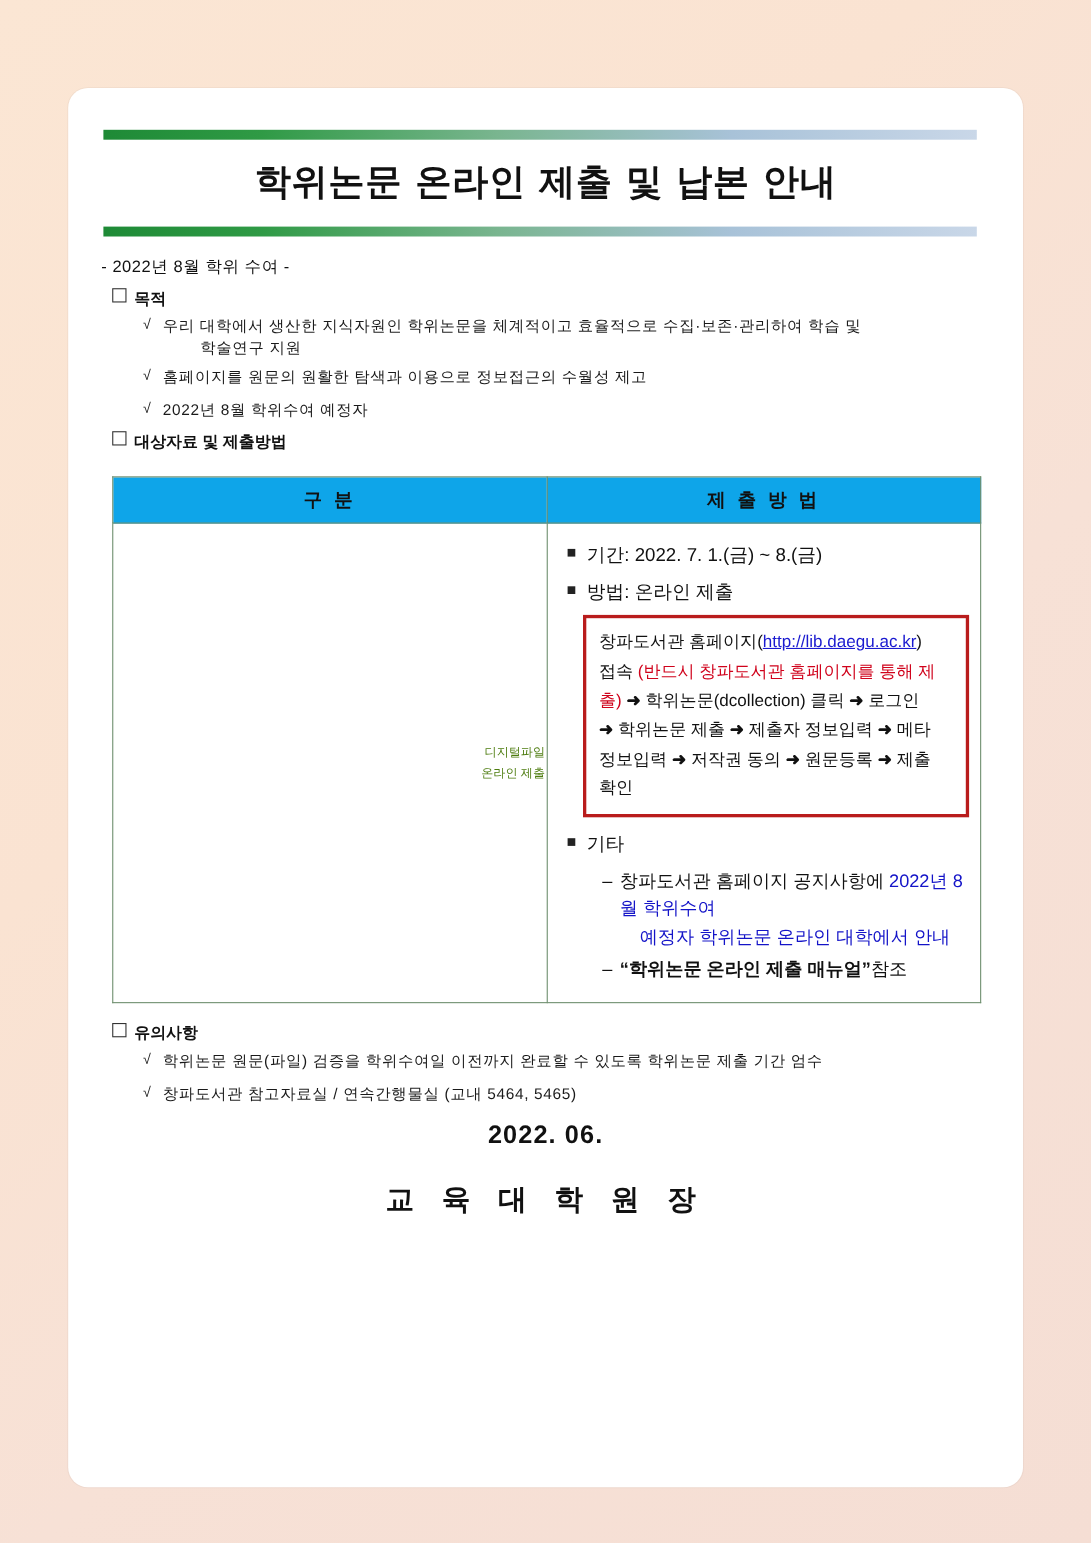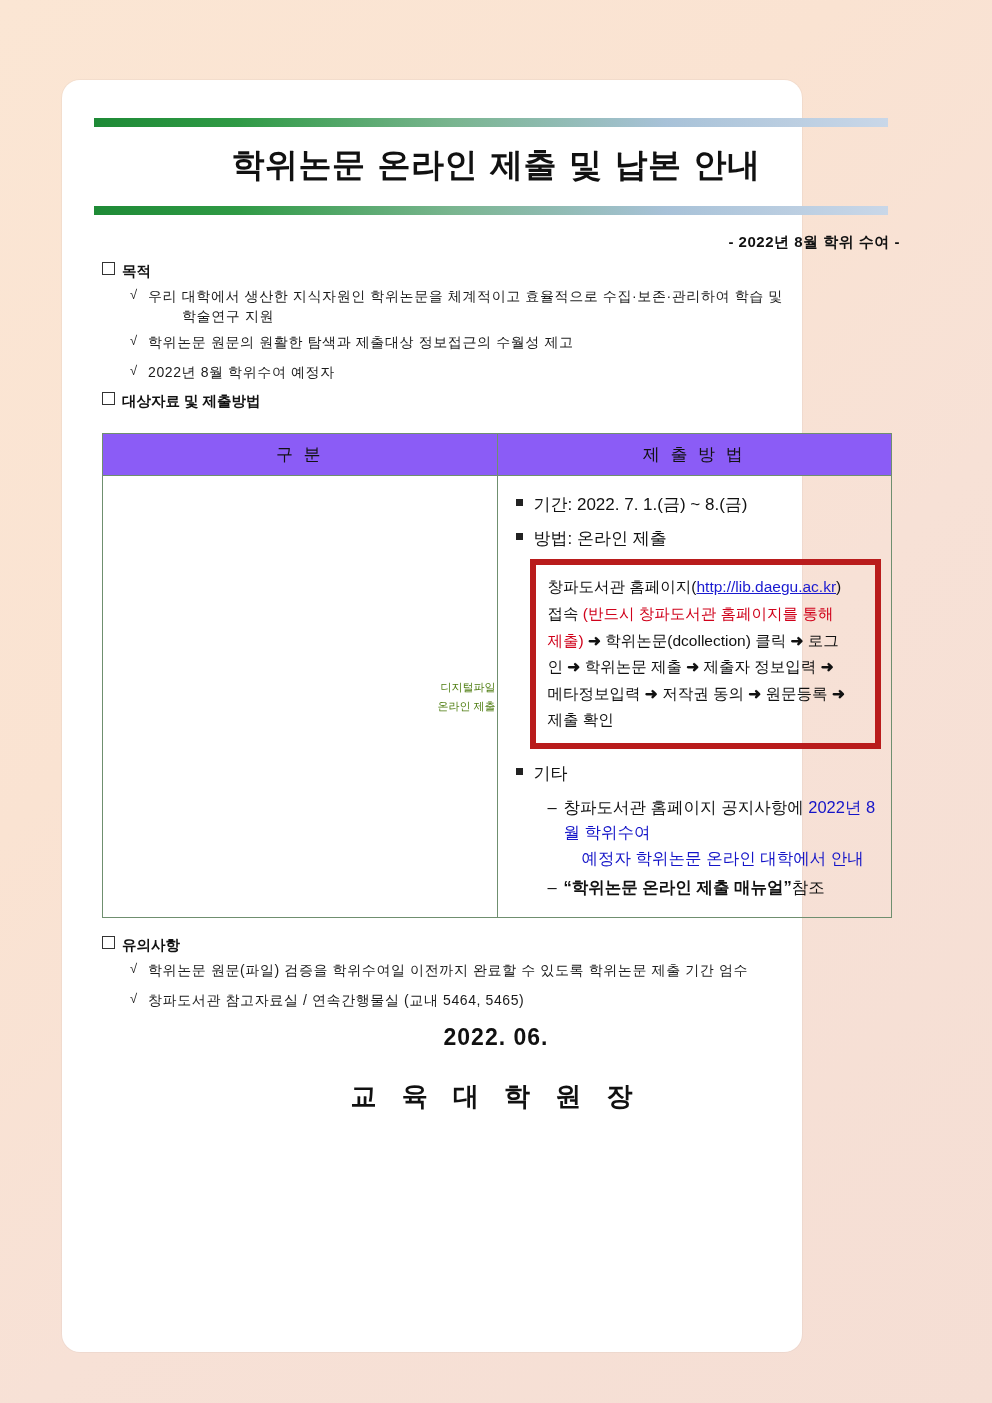--- a/index.html
+++ b/index.html
@@ -10,21 +10,21 @@
     width: 992px;
     height: 1403px;
     background: linear-gradient(135deg, #fbe6d4 0%, #fae3d2 35%, #f7e1d6 60%, #f5ded4 100%);
     font-family: "Liberation Sans", sans-serif;
     overflow: hidden;
   }
   .page {
     position: absolute;
     left: 62px;
     top: 80px;
-    width: 740px;
+    width: 868px;
     height: 1272px;
     background: #ffffff;
     border-radius: 18px;
     box-shadow: 0 0 0 1px rgba(0,0,0,0.03);
   }
   .inner {
     position: absolute;
     left: 30px;
     top: 38px;
     width: 808px;
@@ -41,23 +41,23 @@
   .title {
     text-align: center;
     font-family: "DejaVu Sans", sans-serif;
     font-size: 33px;
     font-weight: bold;
     letter-spacing: 0.5px;
     color: #111111;
     padding: 16px 0 14px 0;
   }
   .subtitle {
-    text-align: right;
+    text-align: left;
     font-size: 15px;
-    font-weight: bold;
+    font-weight: normal;
     color: #111111;
     margin-top: 18px;
     letter-spacing: 0.5px;
   }
 
   
   .sec {
     margin-top: 10px;
   }
   .sec-head {
@@ -99,23 +99,23 @@
     border-collapse: collapse;
     margin: 22px 0 0 10px;
     width: 790px;
     table-layout: fixed;
   }
   table.main th, table.main td {
     border: 1px solid #6f8f6f;
     vertical-align: middle;
   }
   table.main thead th {
-    background: #8b5cf6;
+    background: #0ea5e9;
     font-size: 17px;
-    font-weight: normal;
+    font-weight: bold;
     color: #111;
     padding: 9px 0;
     letter-spacing: 3px;
   }
   td.rowhead {
     width: 146px;
     text-align: right;
     font-size: 11px;
     line-height: 1.7;
     color: #4d7c0f;
@@ -133,21 +133,21 @@
   }
   .bullet .sq {
     position: absolute;
     left: 4px;
     top: 7px;
     width: 7px;
     height: 7px;
     background: #222;
   }
   .boxnote {
-    border: 6px solid #b91c1c;
+    border: 3px solid #b91c1c;
     padding: 9px 26px 9px 12px;
     margin: 8px 0 12px 18px;
     font-size: 15.5px;
     line-height: 1.72;
     color: #111;
   }
   .boxnote a {
     color: #1a1ad0;
     text-decoration: underline;
   }
@@ -202,21 +202,21 @@
       <div class="sec-head">
         <span class="box"></span><span>목적</span>
       </div>
       <div class="item">
         <span class="chk">√</span>
         <span class="spaced">우리 대학에서 생산한 지식자원인 학위논문을 체계적이고 효율적으로 수집·보존·관리하여 학습 및</span>
         <span class="cont spaced">학술연구 지원</span>
       </div>
       <div class="item">
         <span class="chk">√</span>
-        <span class="spaced">학위논문 원문의 원활한 탐색과 제출대상 정보접근의 수월성 제고</span>
+        <span class="spaced">홈페이지를 원문의 원활한 탐색과 이용으로 정보접근의 수월성 제고</span>
       </div>
     </div>
 
     <div class="sec">
       <div class="item">
         <span class="chk">√</span>
         <span class="spaced">2022년 8월 학위수여 예정자</span>
       </div>
     </div>
 

